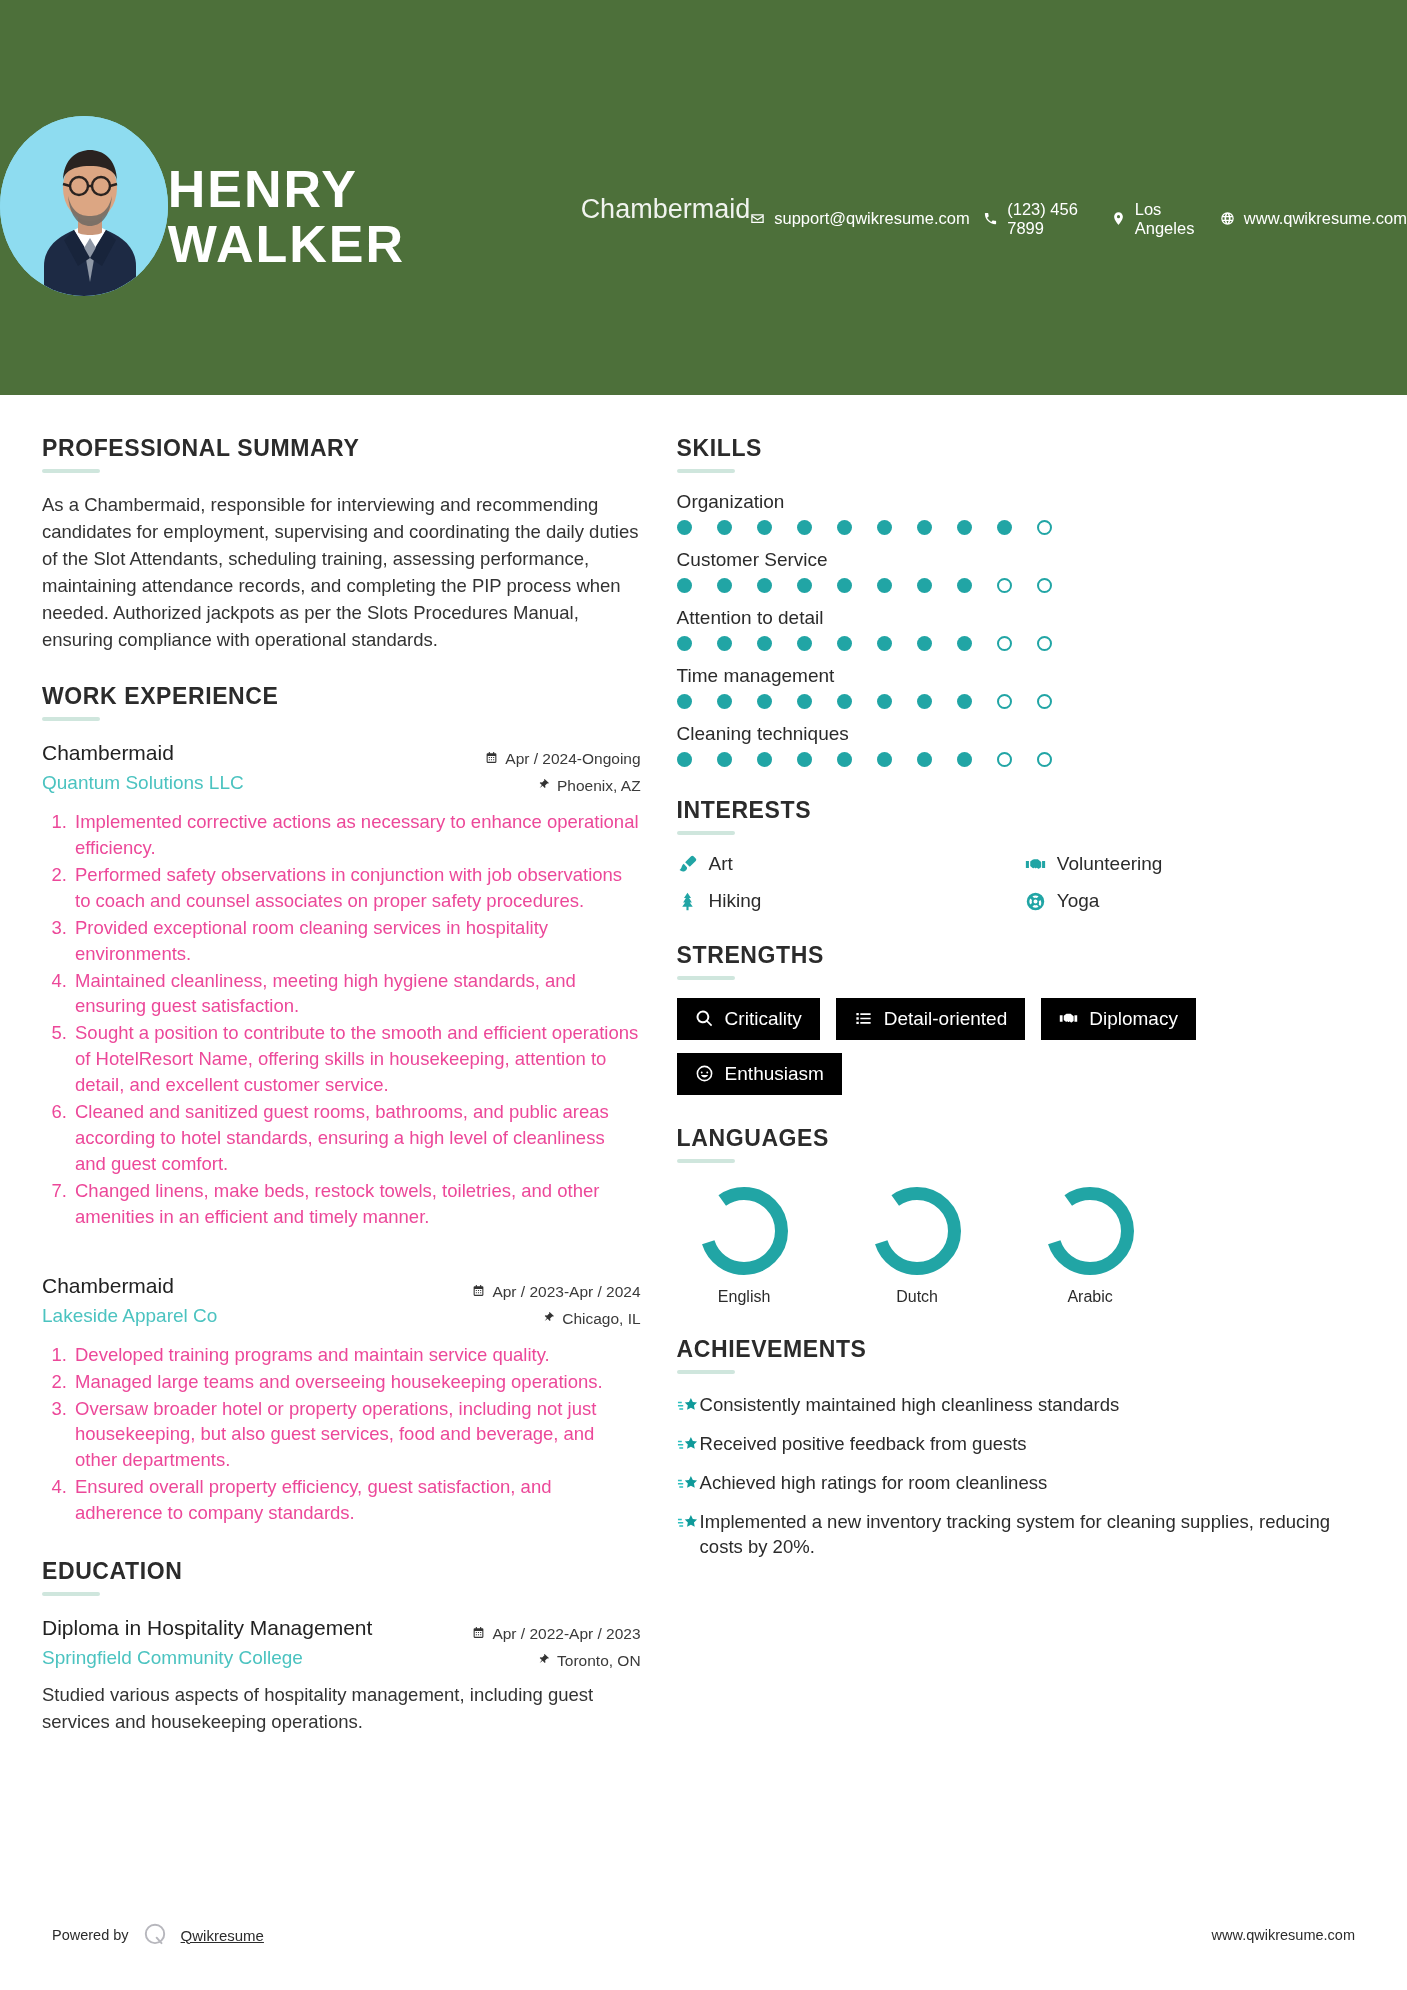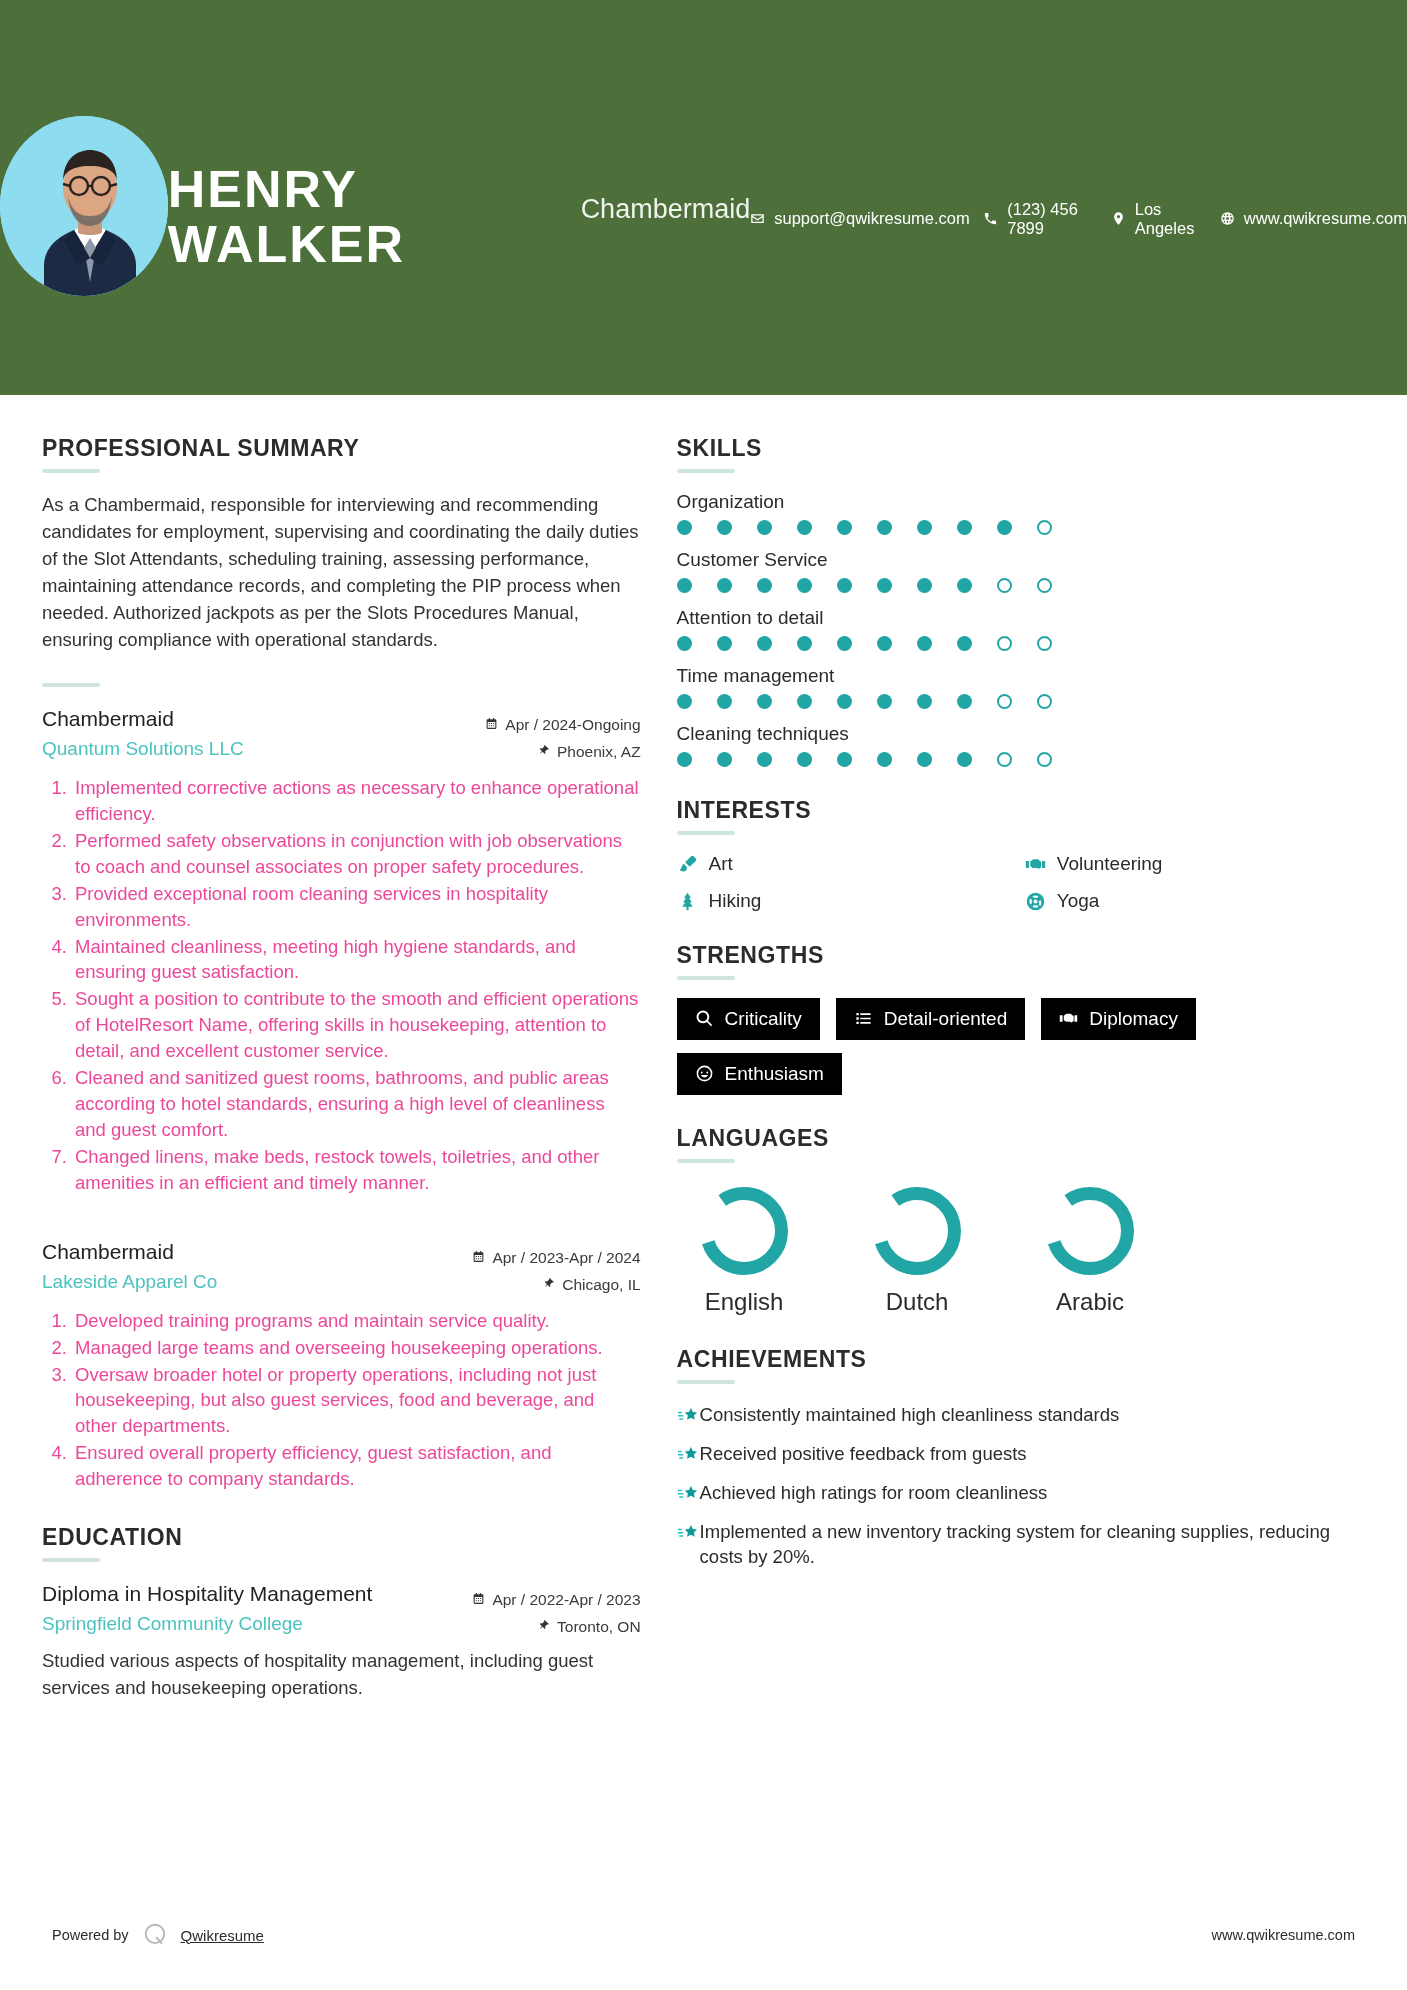--- a/index.html
+++ b/index.html
@@ -166,21 +166,21 @@
     align-items:center;
     gap:11px;
     line-height:1.15;
   }
   .strength-chip svg { width:19px; height:19px; fill:#ffffff; display:block; }
 
   
   .langs { display:flex; gap:38px; padding-top:6px; }
   .lang { width:135px; text-align:center; }
   .lang svg { display:block; margin:0 auto; }
-  .lang-name { font-size:24px; color:#2b2b2b; margin-top:13px; }
+  .lang-name { font-size:16px; color:#2b2b2b; margin-top:13px; }
 
   
   .ach { display:flex; margin-bottom:13px; align-items:flex-start; }
   .ach .ic { flex:0 0 auto; padding-top:3px; }
   .ach .ic svg { width:23px; height:23px; display:block; }
   .ach-text { font-size:18.5px; line-height:1.38; color:#2b2b2b; }
 
   
   .footer {
     position:absolute;
@@ -277,20 +277,21 @@
 
   <div class="col-left">
 
     <div class="sec">
       <div class="sec-title">PROFESSIONAL SUMMARY</div>
       <div class="sec-rule"></div>
       <div class="summary-text">As a Chambermaid, responsible for interviewing and recommending candidates for employment, supervising and coordinating the daily duties of the Slot Attendants, scheduling training, assessing performance, maintaining attendance records, and completing the PIP process when needed. Authorized jackpots as per the Slots Procedures Manual, ensuring compliance with operational standards.</div>
     </div>
 
     <div class="sec">
+      <div class="sec-title">WORK EXPERIENCE</div>
       <div class="sec-rule"></div>
 
       <div class="entry">
         <div class="entry-head">
           <div class="entry-left">
             <div class="entry-role">Chambermaid</div>
             <div class="entry-org">Quantum Solutions LLC</div>
           </div>
           <div class="entry-right">
             <div class="meta-line">

